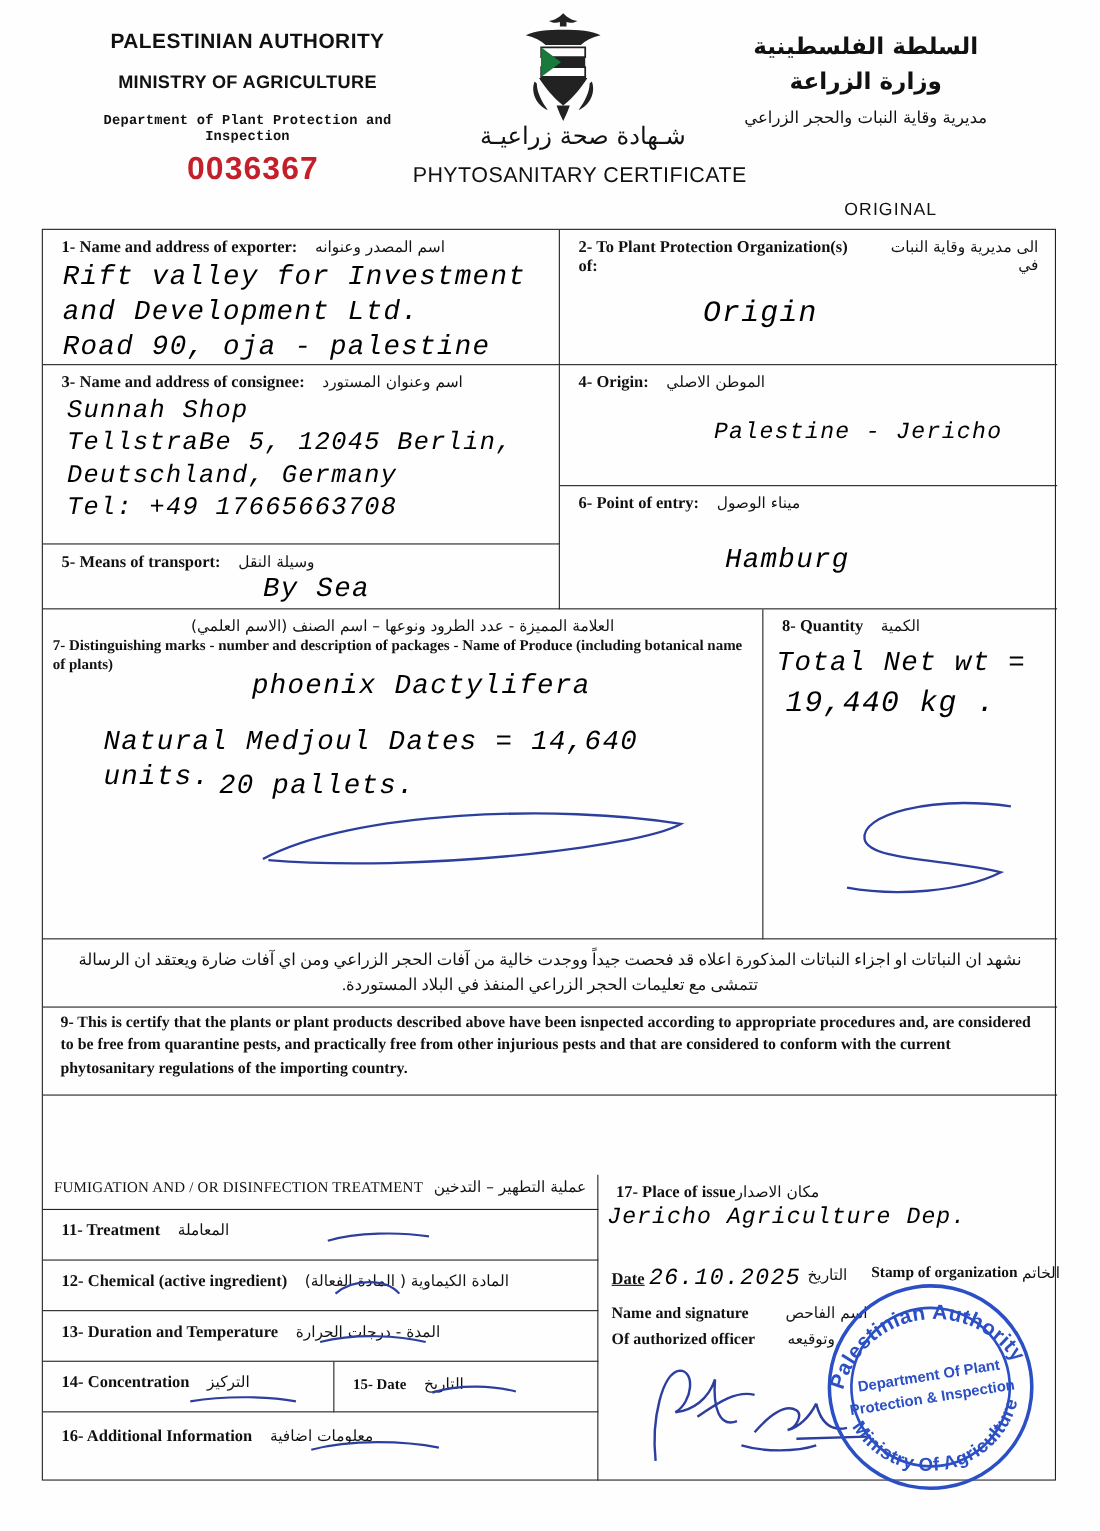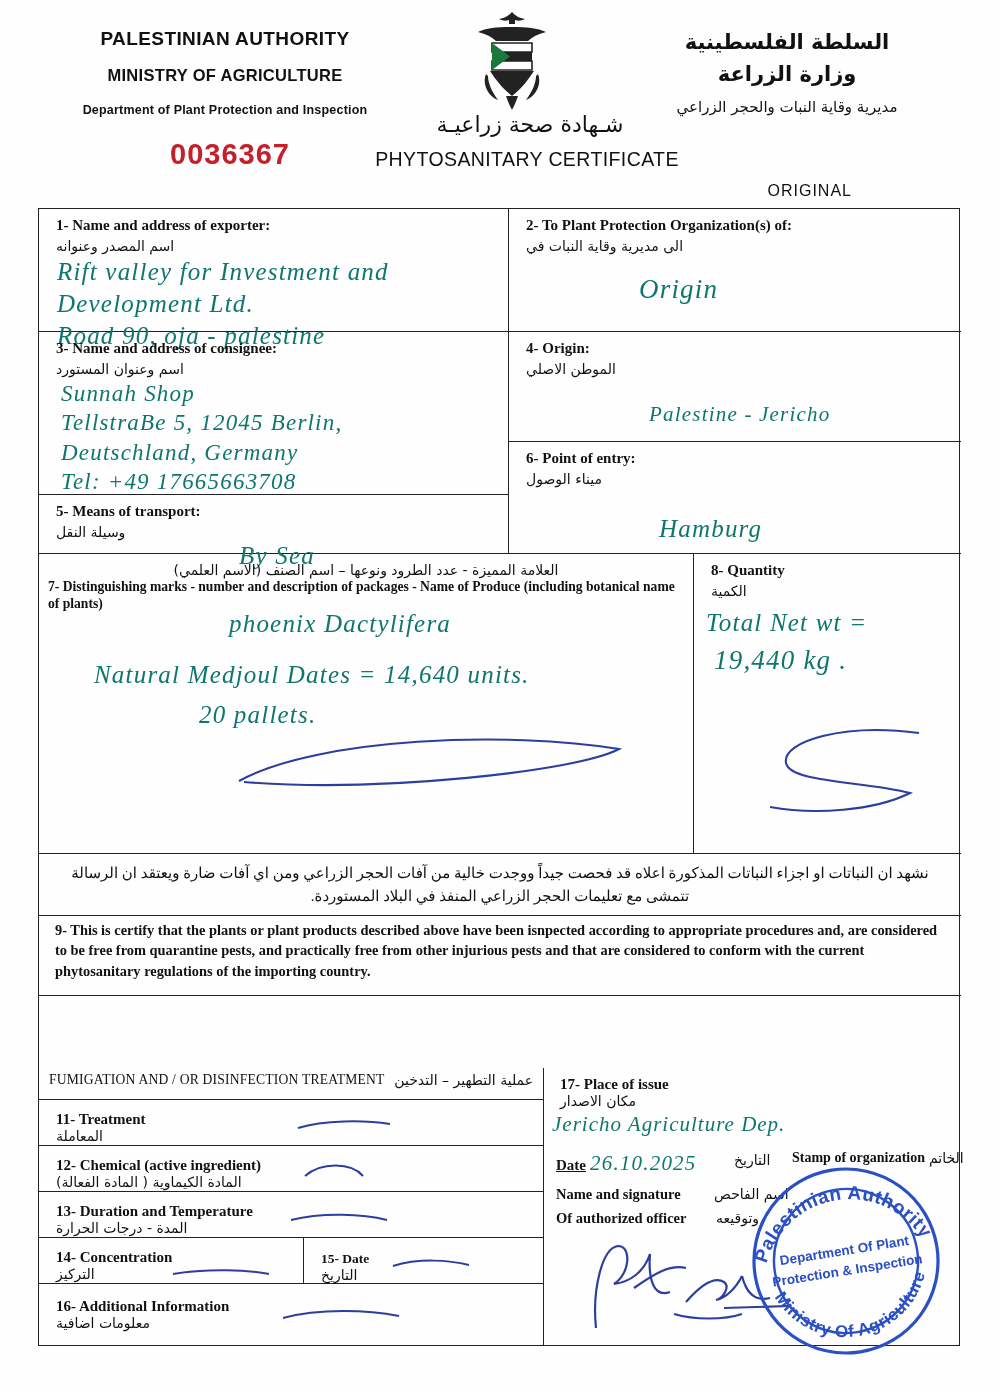--- a/index.html
+++ b/index.html
@@ -39,21 +39,21 @@
     letter-spacing: .4px;
   }
   .hdr-left .l2 {
     font-family: "Liberation Sans", sans-serif;
     font-weight: bold;
     font-size: 16.5px;
     margin-top: 16px;
     letter-spacing: .3px;
   }
   .hdr-left .l3 {
-    font-family: Liberation Sans, sans-serif;
+    font-family: Liberation Mono, monospace;
     font-weight: bold;
     font-size: 12.5px;
     margin-top: 18px;
     letter-spacing: .2px;
     text-align: center;
   }
   .cert-no {
     position: absolute;
     left: 170px;
     top: 138px;
@@ -153,28 +153,26 @@
   }
   .lbl-sm { font-size: 13.5px; }
   .ar {
     font-family: "DejaVu Sans", sans-serif;
     font-size: 14px;
     direction: rtl;
     font-weight: normal;
   }
   .row-label {
     display: flex;
-    justify-content: space-between;
     align-items: flex-start;
     padding: 4px 9px 0 9px;
-    flex-direction: column;
   }
   .hw {
-    font-family: Liberation Serif, serif;
-    color: #0f766e;
+    font-family: Liberation Mono, monospace;
+    color: #000000;
     font-size: 25px;
     letter-spacing: 1.2px;
     font-style: italic;
     white-space: pre-wrap;
     line-height: 1.28;
   }
   .hw-sm { font-size: 21px; }
   .hw-lg { font-size: 27px; }
 
   .declare {

